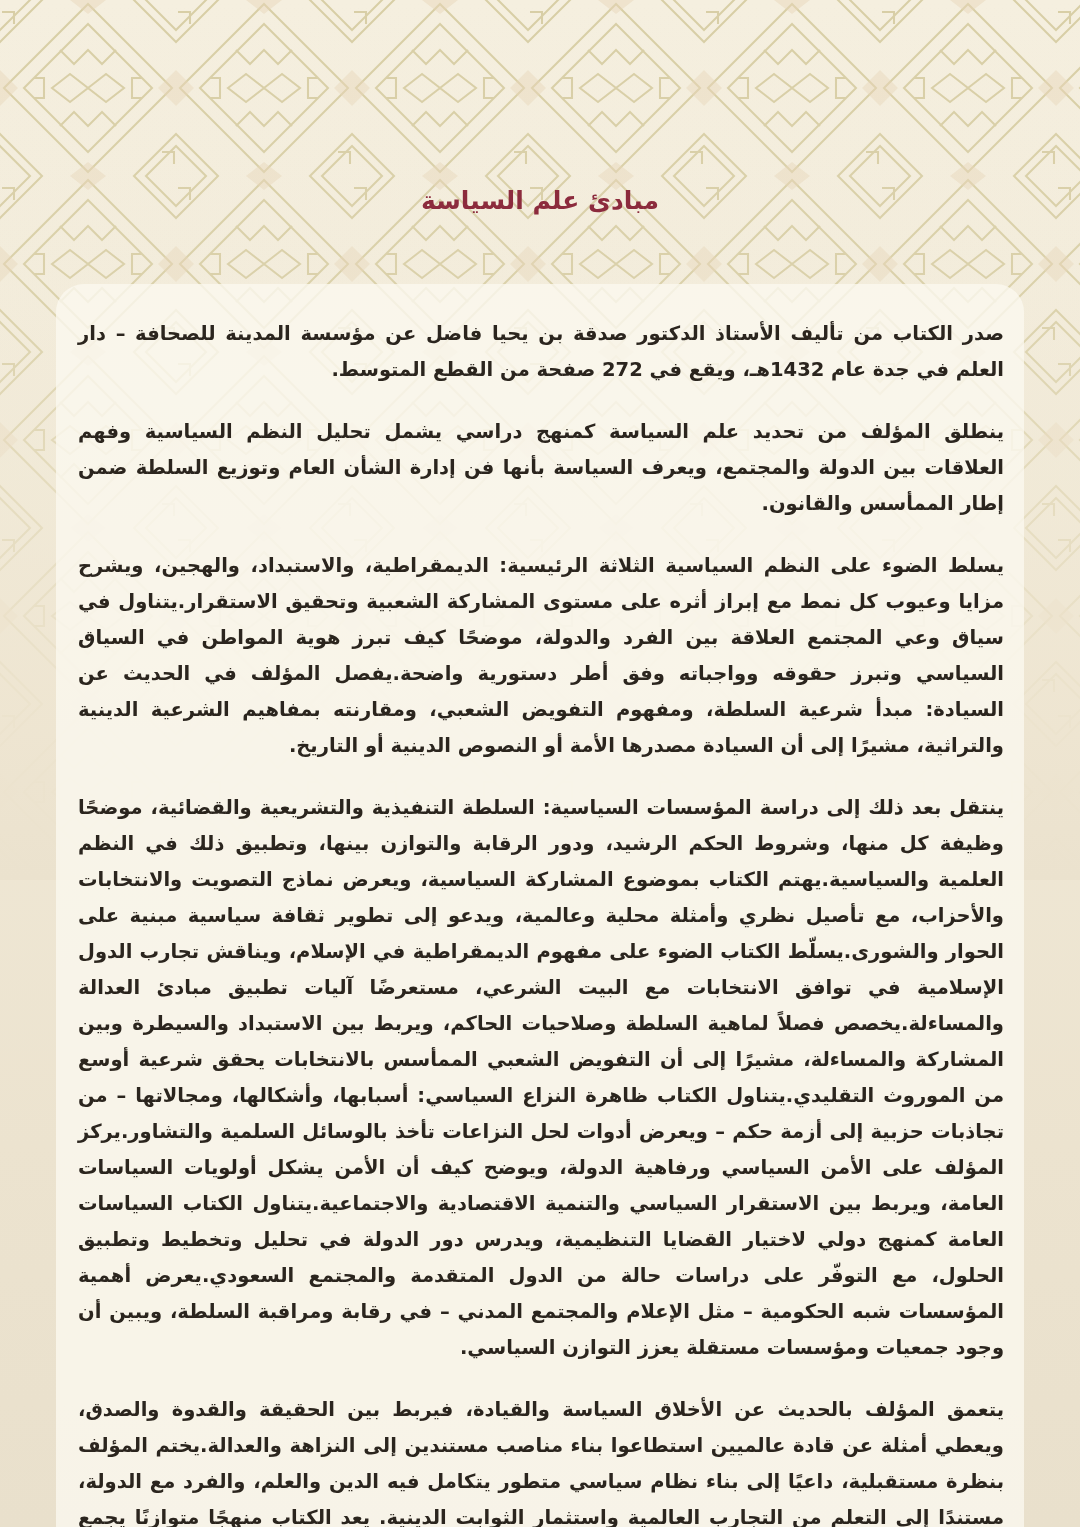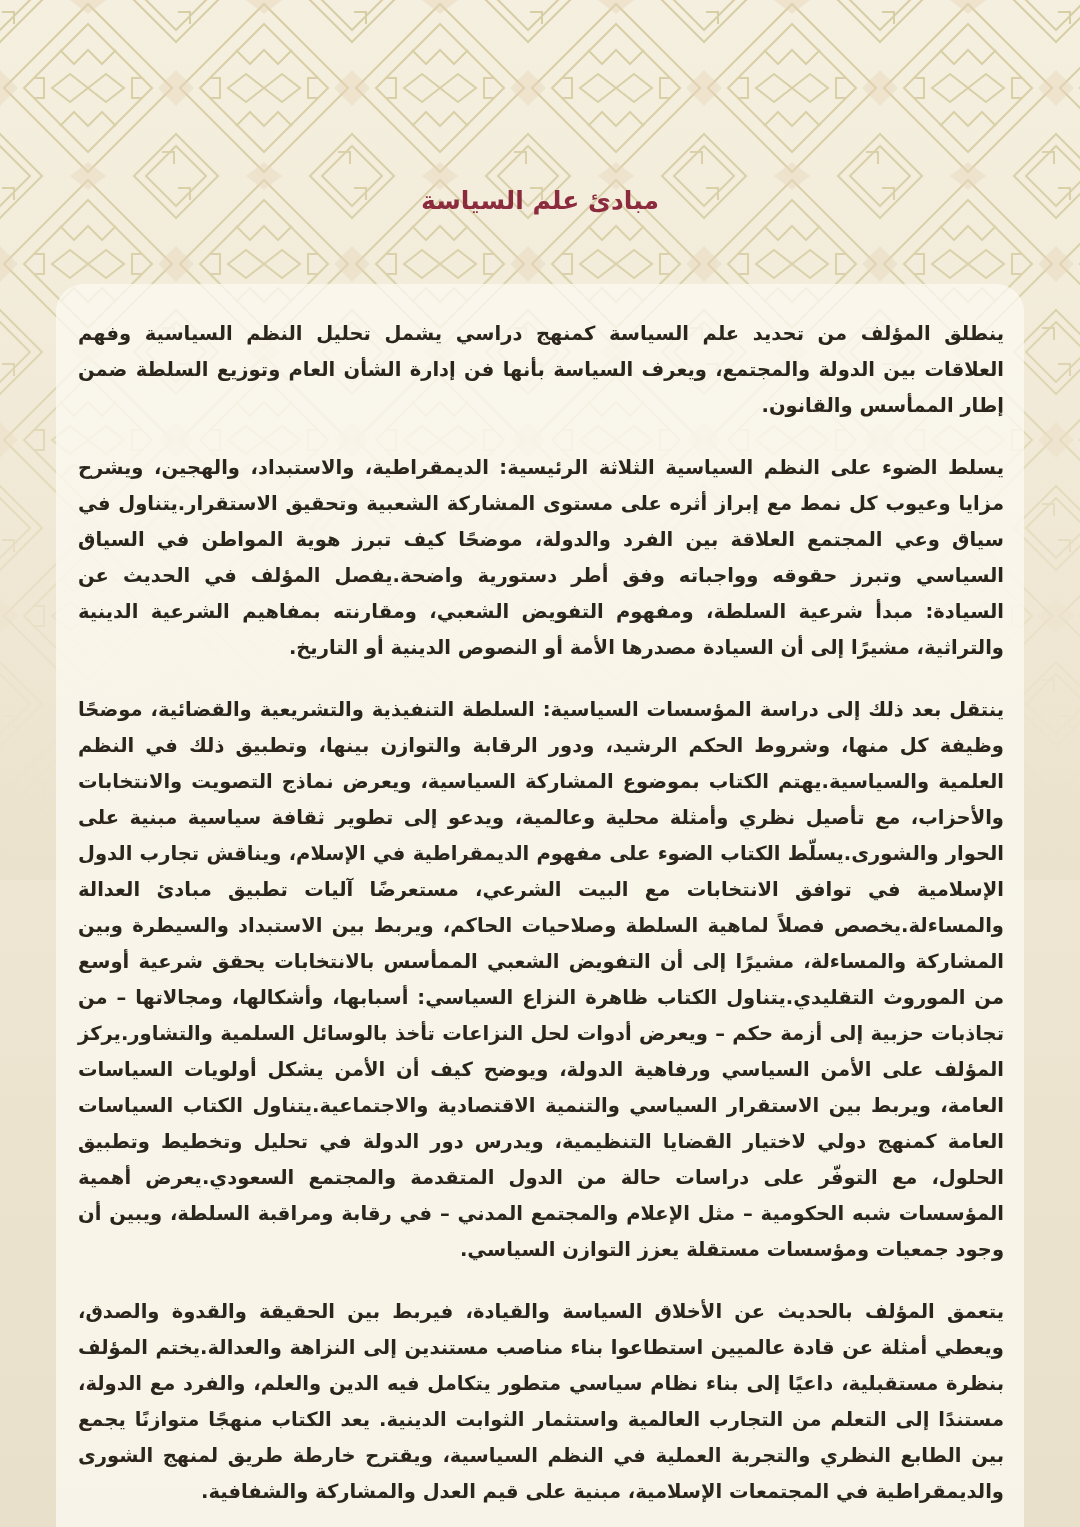--- a/index.html
+++ b/index.html
@@ -80,19 +80,20 @@
         </pattern>
       </defs>
       <rect x="0" y="0" width="1080" height="880" fill="url(#geo)"></rect>
     </svg>
   </div>
   <div class="pattern-fade"></div>
 
   <h1 class="title">مبادئ علم السياسة</h1>
 
   <section class="panel">
+    <p>صدر الكتاب من تأليف الأستاذ الدكتور صدقة بن يحيا فاضل عن مؤسسة المدينة للصحافة – دار العلم في جدة عام 1432هـ، ويقع في 272 صفحة من القطع المتوسط.</p>
     <p>ينطلق المؤلف من تحديد علم السياسة كمنهج دراسي يشمل تحليل النظم السياسية وفهم العلاقات بين الدولة والمجتمع، ويعرف السياسة بأنها فن إدارة الشأن العام وتوزيع السلطة ضمن إطار الممأسس والقانون.</p>
     <p>يسلط الضوء على النظم السياسية الثلاثة الرئيسية: الديمقراطية، والاستبداد، والهجين، ويشرح مزايا وعيوب كل نمط مع إبراز أثره على مستوى المشاركة الشعبية وتحقيق الاستقرار.يتناول في سياق وعي المجتمع العلاقة بين الفرد والدولة، موضحًا كيف تبرز هوية المواطن في السياق السياسي وتبرز حقوقه وواجباته وفق أطر دستورية واضحة.يفصل المؤلف في الحديث عن السيادة: مبدأ شرعية السلطة، ومفهوم التفويض الشعبي، ومقارنته بمفاهيم الشرعية الدينية والتراثية، مشيرًا إلى أن السيادة مصدرها الأمة أو النصوص الدينية أو التاريخ.</p>
     <p>ينتقل بعد ذلك إلى دراسة المؤسسات السياسية: السلطة التنفيذية والتشريعية والقضائية، موضحًا وظيفة كل منها، وشروط الحكم الرشيد، ودور الرقابة والتوازن بينها، وتطبيق ذلك في النظم العلمية والسياسية.يهتم الكتاب بموضوع المشاركة السياسية، ويعرض نماذج التصويت والانتخابات والأحزاب، مع تأصيل نظري وأمثلة محلية وعالمية، ويدعو إلى تطوير ثقافة سياسية مبنية على الحوار والشورى.يسلّط الكتاب الضوء على مفهوم الديمقراطية في الإسلام، ويناقش تجارب الدول الإسلامية في توافق الانتخابات مع البيت الشرعي، مستعرضًا آليات تطبيق مبادئ العدالة والمساءلة.يخصص فصلاً لماهية السلطة وصلاحيات الحاكم، ويربط بين الاستبداد والسيطرة وبين المشاركة والمساءلة، مشيرًا إلى أن التفويض الشعبي الممأسس بالانتخابات يحقق شرعية أوسع من الموروث التقليدي.يتناول الكتاب ظاهرة النزاع السياسي: أسبابها، وأشكالها، ومجالاتها – من تجاذبات حزبية إلى أزمة حكم – ويعرض أدوات لحل النزاعات تأخذ بالوسائل السلمية والتشاور.يركز المؤلف على الأمن السياسي ورفاهية الدولة، ويوضح كيف أن الأمن يشكل أولويات السياسات العامة، ويربط بين الاستقرار السياسي والتنمية الاقتصادية والاجتماعية.يتناول الكتاب السياسات العامة كمنهج دولي لاختيار القضايا التنظيمية، ويدرس دور الدولة في تحليل وتخطيط وتطبيق الحلول، مع التوفّر على دراسات حالة من الدول المتقدمة والمجتمع السعودي.يعرض أهمية المؤسسات شبه الحكومية – مثل الإعلام والمجتمع المدني – في رقابة ومراقبة السلطة، ويبين أن وجود جمعيات ومؤسسات مستقلة يعزز التوازن السياسي.</p>
     <p>يتعمق المؤلف بالحديث عن الأخلاق السياسة والقيادة، فيربط بين الحقيقة والقدوة والصدق، ويعطي أمثلة عن قادة عالميين استطاعوا بناء مناصب مستندين إلى النزاهة والعدالة.يختم المؤلف بنظرة مستقبلية، داعيًا إلى بناء نظام سياسي متطور يتكامل فيه الدين والعلم، والفرد مع الدولة، مستندًا إلى التعلم من التجارب العالمية واستثمار الثوابت الدينية. يعد الكتاب منهجًا متوازنًا يجمع بين الطابع النظري والتجربة العملية في النظم السياسية، ويقترح خارطة طريق لمنهج الشورى والديمقراطية في المجتمعات الإسلامية، مبنية على قيم العدل والمشاركة والشفافية.</p>
   </section>
 
 </div>
 
 </body></html>

